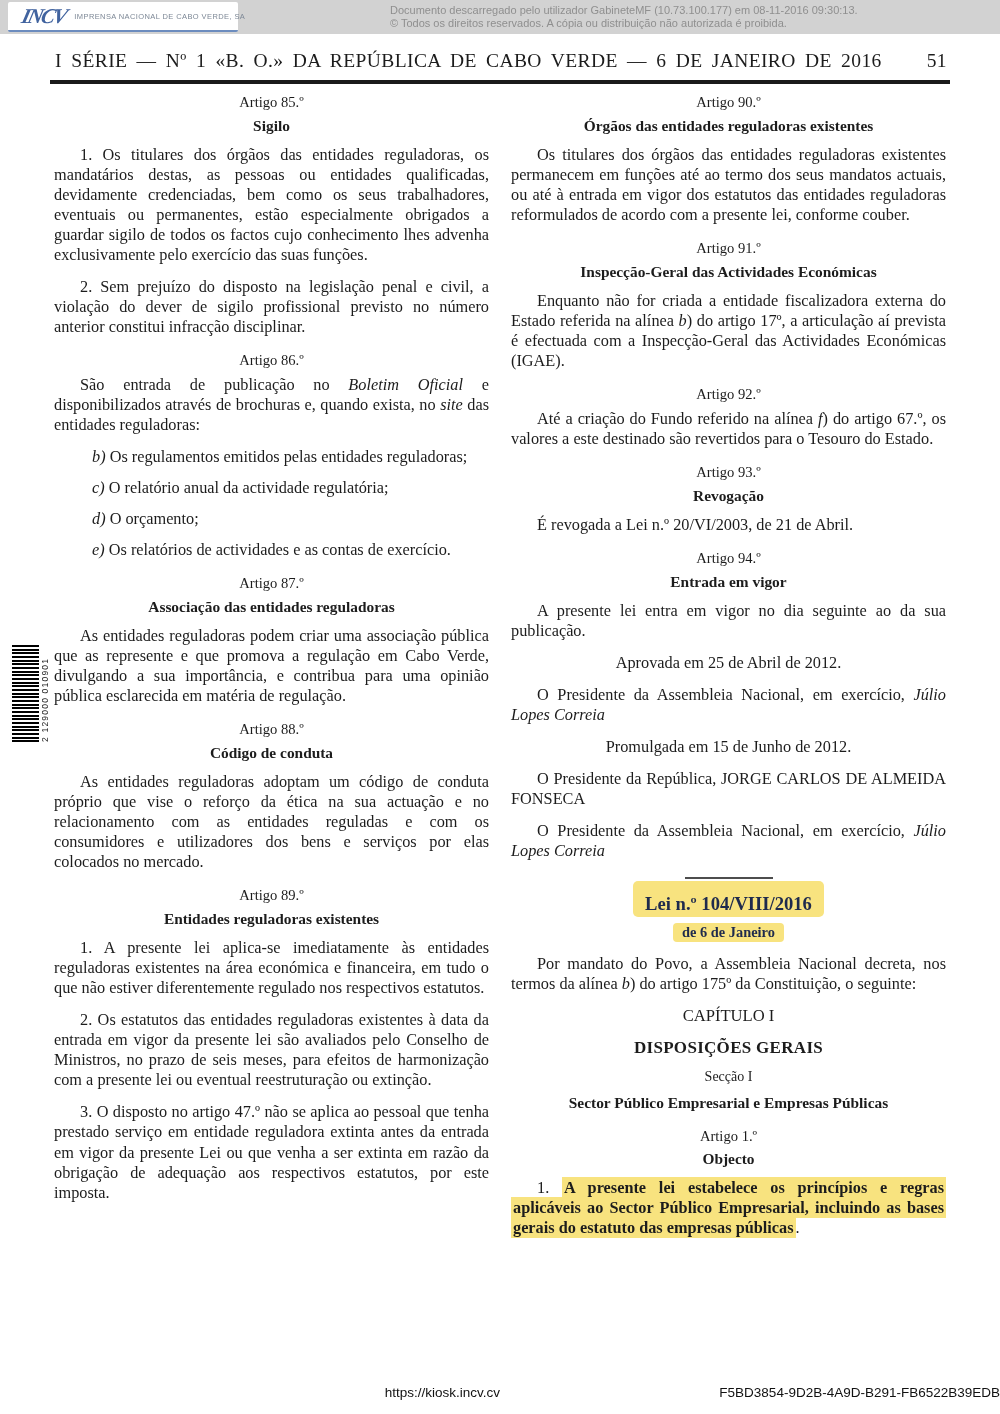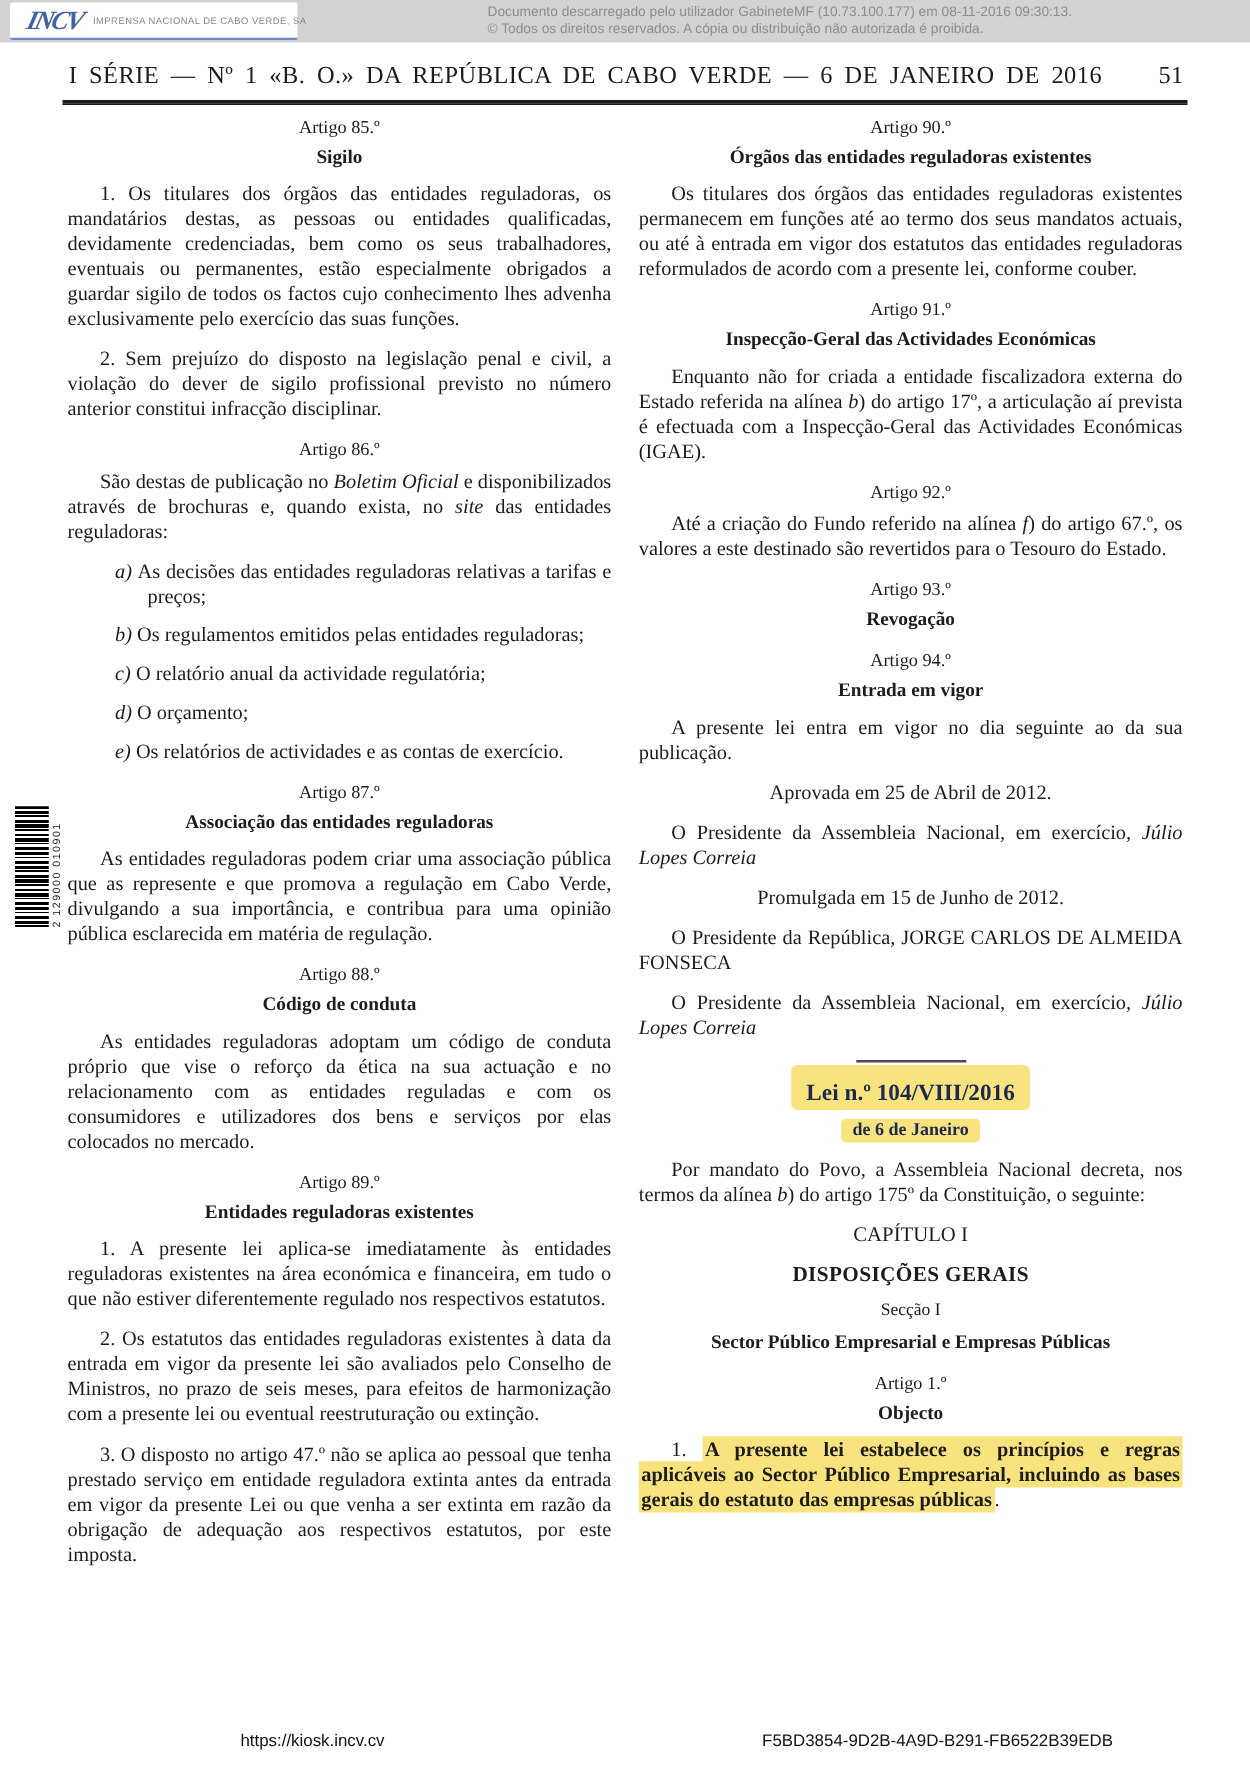--- a/index.html
+++ b/index.html
@@ -55,21 +55,21 @@
   .bars{width:27px;height:97px;background:repeating-linear-gradient(180deg,
         #000 0px,#000 2.2px,#fff 2.2px,#fff 3.6px,
         #000 3.6px,#000 6.4px,#fff 6.4px,#fff 7.4px,
         #000 7.4px,#000 8.6px,#fff 8.6px,#fff 11px);}
   .barcode-num{writing-mode:vertical-rl;transform:rotate(180deg);
                font-family:"Liberation Sans","DejaVu Sans",sans-serif;font-size:8.5px;
                letter-spacing:1.2px;color:#222;margin-left:1px;}
   
   .footer{position:absolute;left:0;bottom:14px;width:100%;display:flex;
           font-family:"Liberation Sans","DejaVu Sans",sans-serif;font-size:13.5px;color:#111;}
-  .footer > span{width:50%;text-align:center;}
+  .footer > span{width:50%;text-align:right;}
 </style>
 </head>
 <body>
 
 <div class="page">
 
   <div class="topband">
     <div class="logo-box">
       <span class="logo-script">INCV</span>
       <span class="logo-label">IMPRENSA NACIONAL DE CABO VERDE, SA</span>
@@ -86,23 +86,22 @@
   </div>
   <div class="double-rule"></div>
 
   <div class="columns">
     <div class="col" id="col-left">
         <div class="blk artigo">Artigo 85.º</div>
         <div class="blk heading">Sigilo</div>
         <p class="blk para">1. Os titulares dos órgãos das entidades reguladoras, os mandatários destas, as pessoas ou entidades qualificadas, devidamente credenciadas, bem como os seus trabalhadores, eventuais ou permanentes, estão especialmente obrigados a guardar sigilo de todos os factos cujo conhecimento lhes advenha exclusivamente pelo exercício das suas funções.</p>
         <p class="blk para">2. Sem prejuízo do disposto na legislação penal e civil, a violação do dever de sigilo profissional previsto no número anterior constitui infracção disciplinar.</p>
         <div class="blk artigo">Artigo 86.º</div>
-        <p class="blk para"><span>São destas de publicação no </span><span class="it">Boletim Oficial</span><span> e disponibilizados através de brochuras e, quando exista, no </span><span class="it">site</span><span> das entidades reguladoras:</span></p>
+        <p class="blk para"><span>São entrada de publicação no </span><span class="it">Boletim Oficial</span><span> e disponibilizados através de brochuras e, quando exista, no </span><span class="it">site</span><span> das entidades reguladoras:</span></p>
         <div class="blk list">
-          <div class="li"><span class="li-label">a) </span>As decisões das entidades reguladoras relativas a tarifas e preços;</div>
           <div class="li"><span class="li-label">b) </span>Os regulamentos emitidos pelas entidades reguladoras;</div>
           <div class="li"><span class="li-label">c) </span>O relatório anual da actividade regulatória;</div>
           <div class="li"><span class="li-label">d) </span>O orçamento;</div>
           <div class="li"><span class="li-label">e) </span>Os relatórios de actividades e as contas de exercício.</div>
         </div>
         <div class="blk artigo">Artigo 87.º</div>
         <div class="blk heading">Associação das entidades reguladoras</div>
         <p class="blk para">As entidades reguladoras podem criar uma associação pública que as represente e que promova a regulação em Cabo Verde, divulgando a sua importância, e contribua para uma opinião pública esclarecida em matéria de regulação.</p>
         <div class="blk artigo">Artigo 88.º</div>
         <div class="blk heading">Código de conduta</div>
@@ -117,20 +116,21 @@
         <div class="blk artigo">Artigo 90.º</div>
         <div class="blk heading">Órgãos das entidades reguladoras existentes</div>
         <p class="blk para">Os titulares dos órgãos das entidades reguladoras existentes permanecem em funções até ao termo dos seus mandatos actuais, ou até à entrada em vigor dos estatutos das entidades reguladoras reformulados de acordo com a presente lei, conforme couber.</p>
         <div class="blk artigo">Artigo 91.º</div>
         <div class="blk heading">Inspecção-Geral das Actividades Económicas</div>
         <p class="blk para"><span>Enquanto não for criada a entidade fiscalizadora externa do Estado referida na alínea </span><span class="it">b</span><span>) do artigo 17º, a articulação aí prevista é efectuada com a Inspecção-Geral das Actividades Económicas (IGAE).</span></p>
         <div class="blk artigo">Artigo 92.º</div>
         <p class="blk para"><span>Até a criação do Fundo referido na alínea </span><span class="it">f</span><span>) do artigo 67.º, os valores a este destinado são revertidos para o Tesouro do Estado.</span></p>
         <div class="blk artigo">Artigo 93.º</div>
         <div class="blk heading">Revogação</div>
+        <p class="blk para">É revogada a Lei n.º 20/VI/2003, de 21 de Abril.</p>
         <div class="blk artigo">Artigo 94.º</div>
         <div class="blk heading">Entrada em vigor</div>
         <p class="blk para">A presente lei entra em vigor no dia seguinte ao da sua publicação.</p>
         <div class="blk center">Aprovada em 25 de Abril de 2012.</div>
         <p class="blk para"><span>O Presidente da Assembleia Nacional, em exercício, </span><span class="it">Júlio Lopes Correia</span></p>
         <div class="blk center">Promulgada em 15 de Junho de 2012.</div>
         <p class="blk para">O Presidente da República, JORGE CARLOS DE ALMEIDA FONSECA</p>
         <p class="blk para"><span>O Presidente da Assembleia Nacional, em exercício, </span><span class="it">Júlio Lopes Correia</span></p>
         <div class="blk rule"></div>
         <div class="blk lawtitle"><span class="pill">Lei n.º 104/VIII/2016</span></div>

